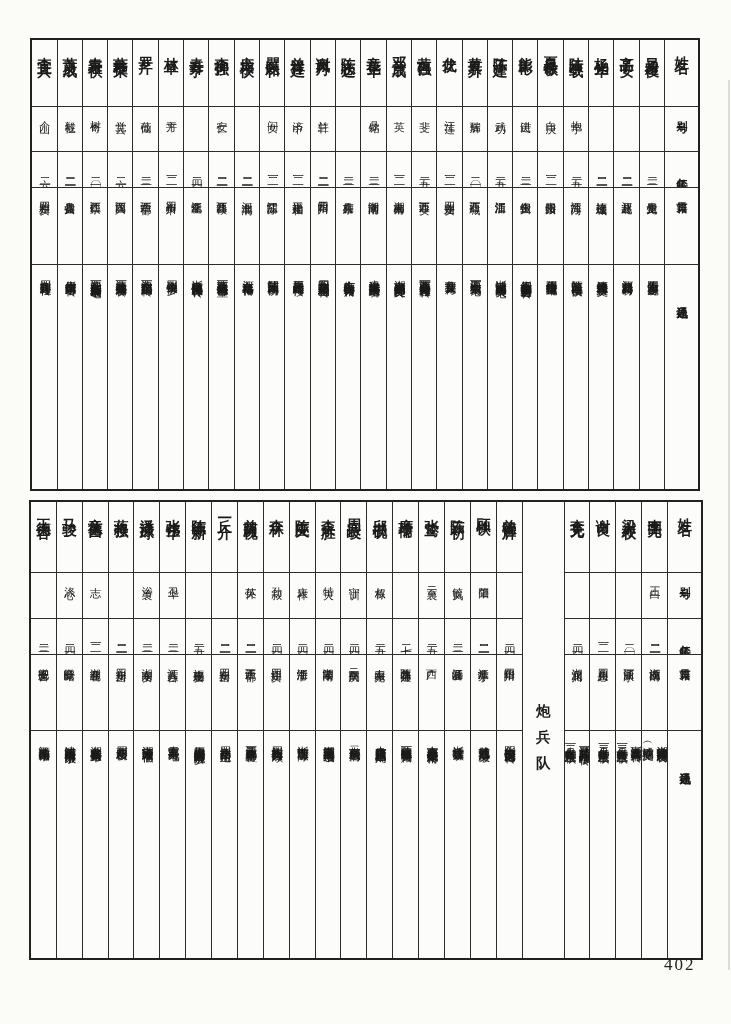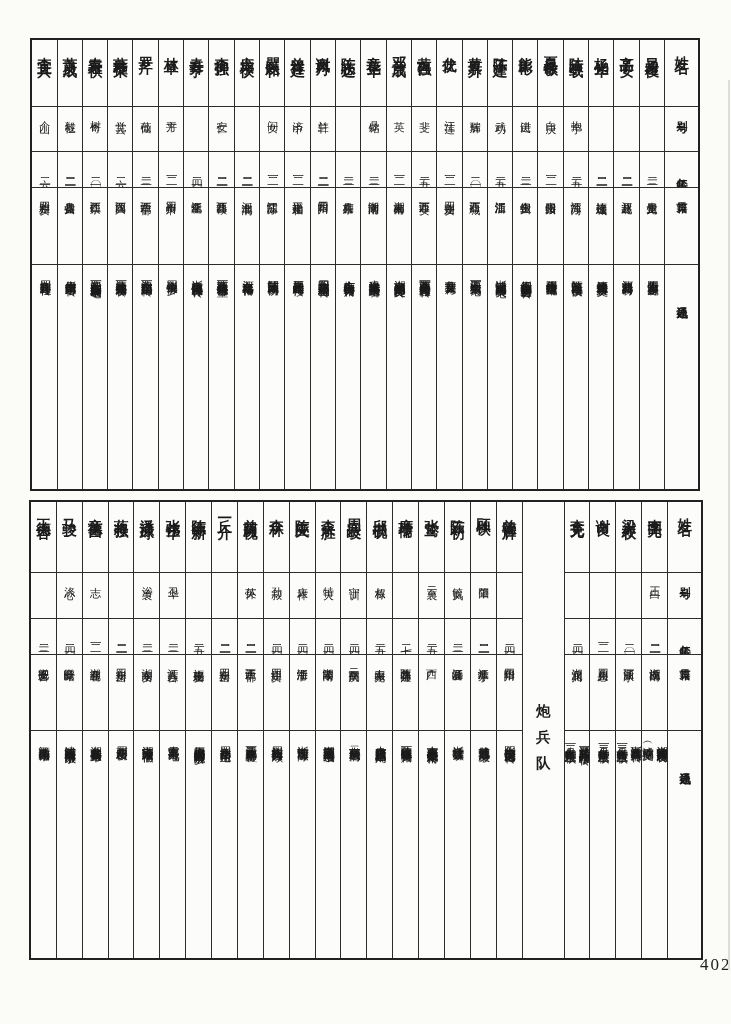--- a/index.html
+++ b/index.html
@@ -46,21 +46,21 @@
   .header-col .v{font-weight:bold;line-height:1;}
   .hv0{font-size:13.5px;letter-spacing:13px;padding-top:9px;}
   .hv1{font-size:13px;letter-spacing:4px;padding-top:6px;}
   .hv2{font-size:13px;letter-spacing:3px;}
   .hv3{font-size:13px;letter-spacing:17px;padding-top:9px;}
   .hv4{font-size:13.5px;letter-spacing:50px;padding-top:26px;}
 
   .sep-label{writing-mode:vertical-rl;text-orientation:upright;font-size:14.5px;
              font-weight:bold;letter-spacing:26px;line-height:1;}
 
-  .page-number{position:absolute;left:700px;top:955px;font-size:17px;
+  .page-number{position:absolute;left:664px;top:955px;font-size:17px;
                letter-spacing:2px;color:#222;}
 </style>
 </head>
 <body>
 
 <div class="page">
 
   <section class="roster" id="table-top">
     <div class="col header-col">
       <div class="cell name">

